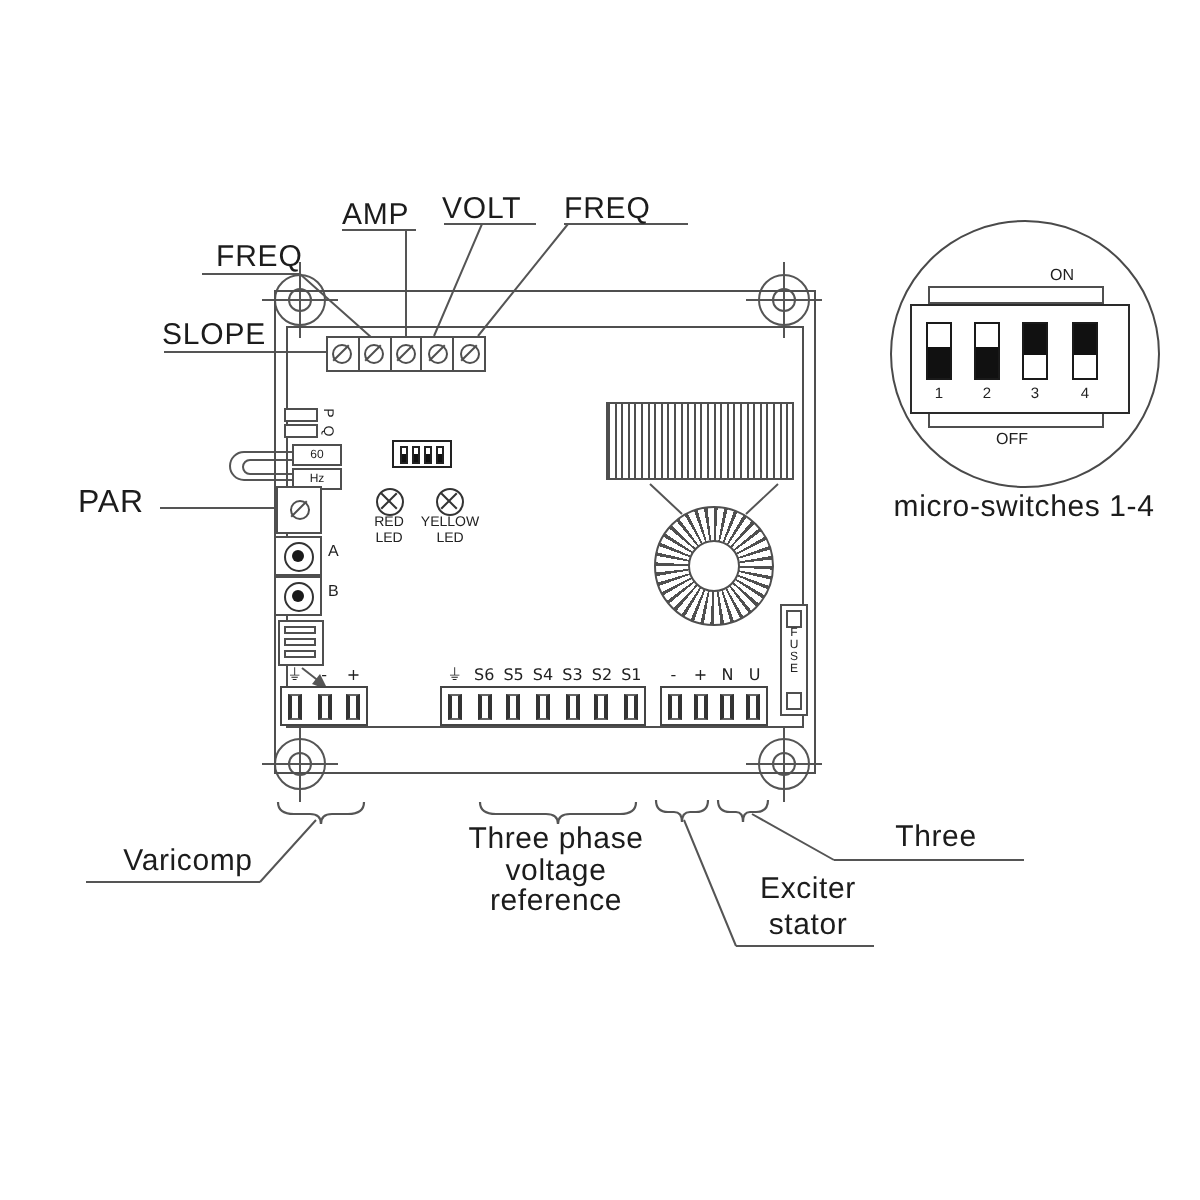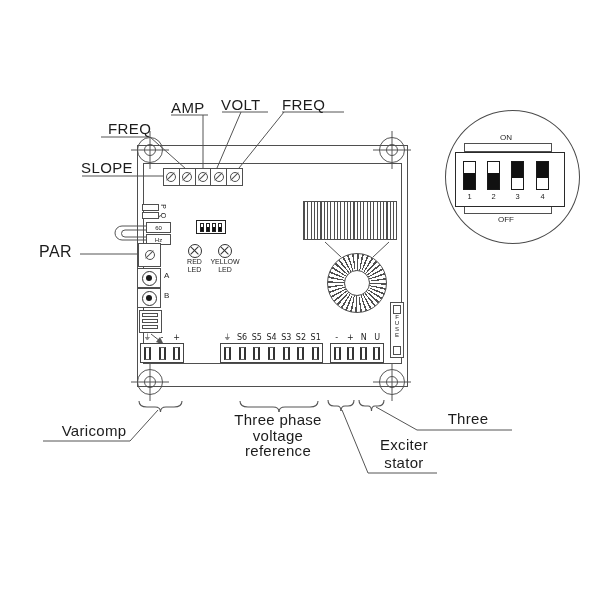--- a/index.html
+++ b/index.html
@@ -257,34 +257,35 @@
     <span>U</span>
   </div>
   <div class="t-strip" style="left:330px;top:343px;width:54px;height:20px">
     <span class="t-slot"></span>
     <span class="t-slot"></span>
     <span class="t-slot"></span>
     <span class="t-slot"></span>
   </div>
 
   <div class="detail-circle"></div>
-  <div class="abs" style="left:494px;top:133px;width:24px;text-align:center;font-size:8px">ON</div>
+  <div class="abs" style="left:513px;top:133px;width:24px;text-align:right;font-size:8px">ON</div>
   <div class="bar" style="left:464px;top:143px;width:88px;height:9px"></div>
   <div class="bar" style="left:464px;top:206px;width:88px;height:8px"></div>
   <div class="box" style="left:455px;top:152px;width:110px;height:55px;border-color:#2a2a2a">
     <div class="dipslot" style="left:7px;top:8px" data-state="off"></div>
     <div class="dipslot" style="left:31px;top:8px" data-state="off"></div>
     <div class="dipslot" style="left:55px;top:8px" data-state="on"></div>
     <div class="dipslot" style="left:80px;top:8px" data-state="on"></div>
     <span class="dipnum" style="left:7px;top:39px">1</span>
     <span class="dipnum" style="left:31px;top:39px">2</span>
     <span class="dipnum" style="left:55px;top:39px">3</span>
     <span class="dipnum" style="left:80px;top:39px">4</span>
   </div>
   <div class="abs" style="left:494px;top:215px;width:24px;text-align:center;font-size:8px">OFF</div>
+  <div class="annot" style="left:438px;top:246px;width:148px">micro-switches 1-4</div>
 
   <div class="annot" style="left:54px;top:423px;width:80px">Varicomp</div>
   <div class="annot" style="left:230px;top:412px;width:96px">
     <span>Three phase</span><br>
     <span>voltage</span><br>
     <span>reference</span>
   </div>
   <div class="annot" style="left:374px;top:436px;width:60px;line-height:18px">
     <span>Exciter</span><br>
     <span>stator</span>

